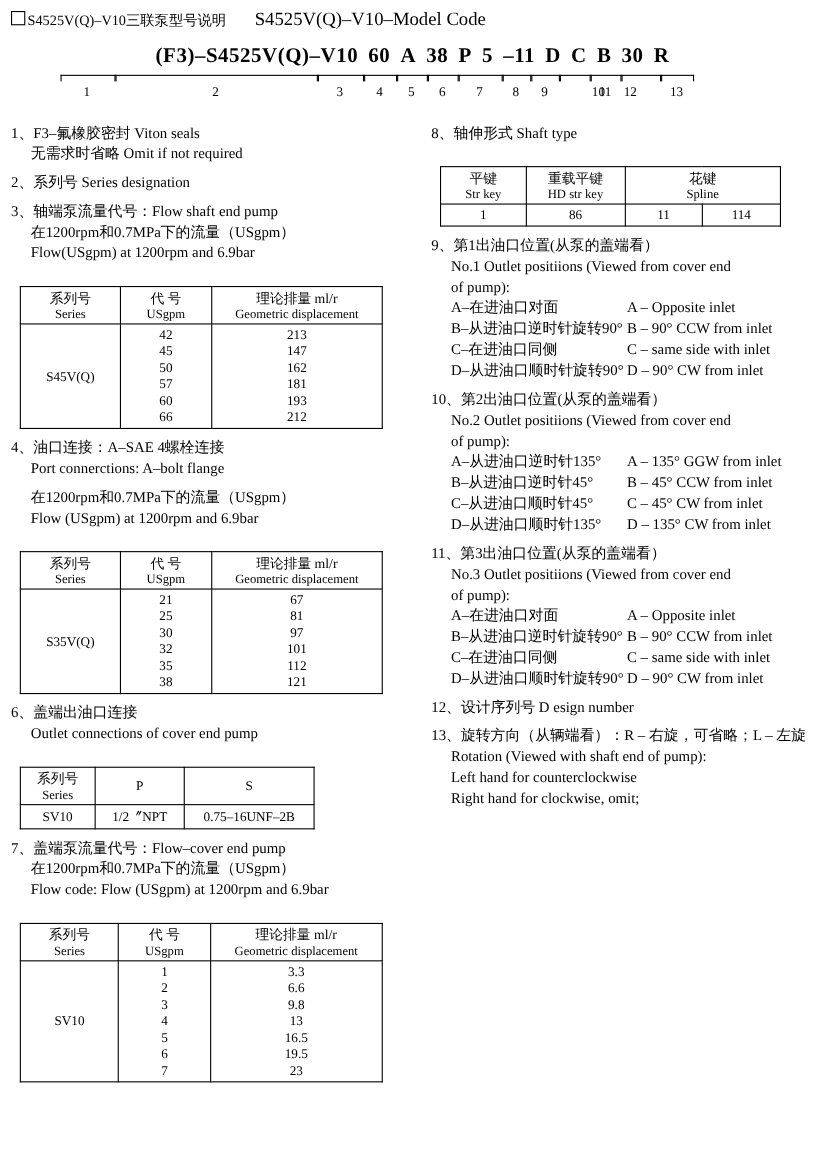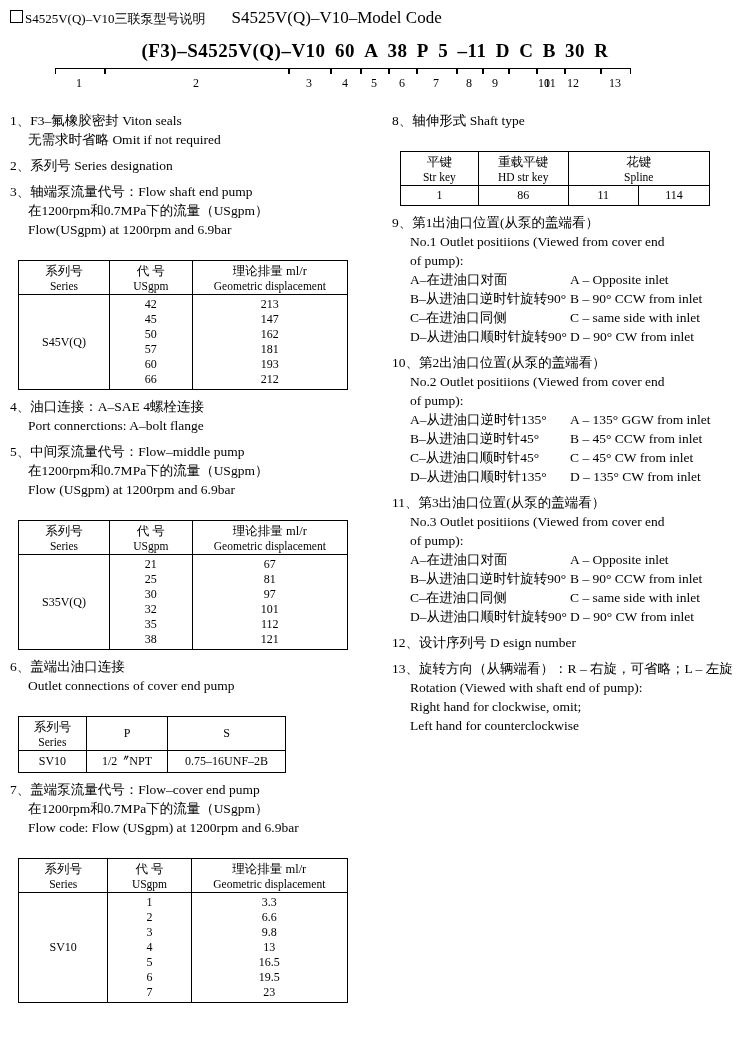--- a/index.html
+++ b/index.html
@@ -246,21 +246,20 @@
         </tr>
       </tbody>
         </table>
 
       <div class="item">
         <span class="ln">4、油口连接：A–SAE 4螺栓连接</span>
         <span class="ln indent">Port connerctions: A–bolt flange</span>
       </div>
 
       <div class="item">
-        <span class="ln">5、中间泵流量代号：Flow–middle pump</span>
         <span class="ln indent">在1200rpm和0.7MPa下的流量（USgpm）</span>
         <span class="ln indent">Flow (USgpm) at 1200rpm  and 6.9bar</span>
       </div>
 
       <table class="tbl flowtbl">
         <tbody>
             <tr>
           <td class="c1">
             <span class="hdr-cn">系列号</span>
             <span class="hdr-en">Series</span>
@@ -464,19 +463,19 @@
         </div>
       </div>
 
       <div class="item">
         <span class="ln">12、设计序列号  D esign number</span>
       </div>
 
       <div class="item">
         <span class="ln">13、旋转方向（从辆端看）：R – 右旋，可省略；L – 左旋</span>
         <span class="ln indent">Rotation (Viewed with shaft end of pump):</span>
+        <span class="ln indent">Left hand for counterclockwise</span>
         <span class="ln indent">Right hand for clockwise, omit;</span>
-        <span class="ln indent">Left hand for counterclockwise</span>
       </div>
 
     </div>
   </div>
 </div>
 
 </body></html>

